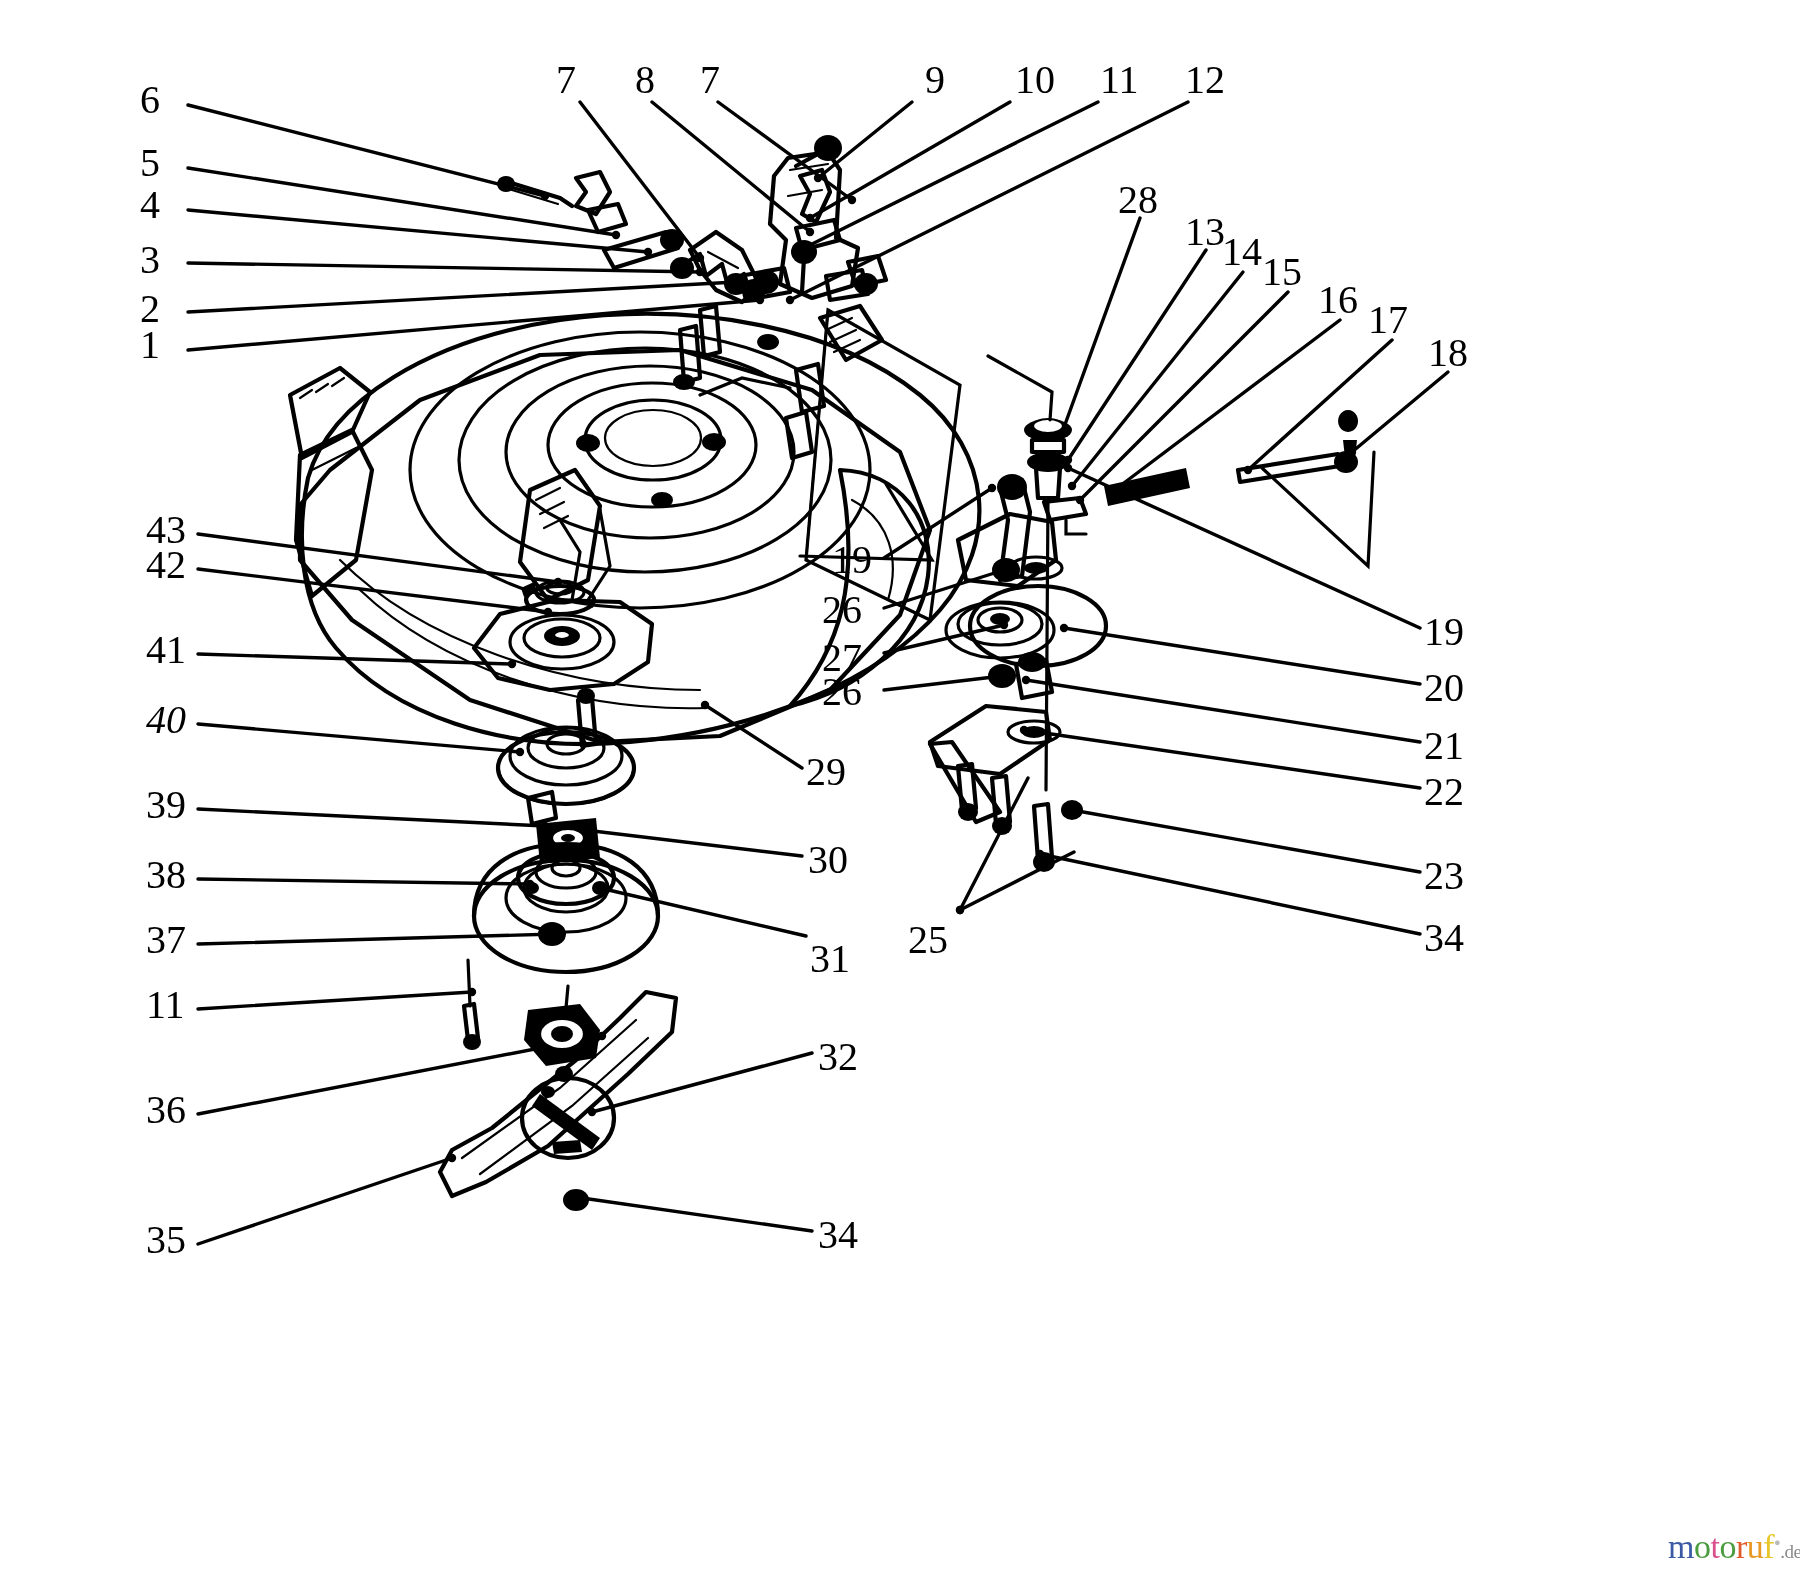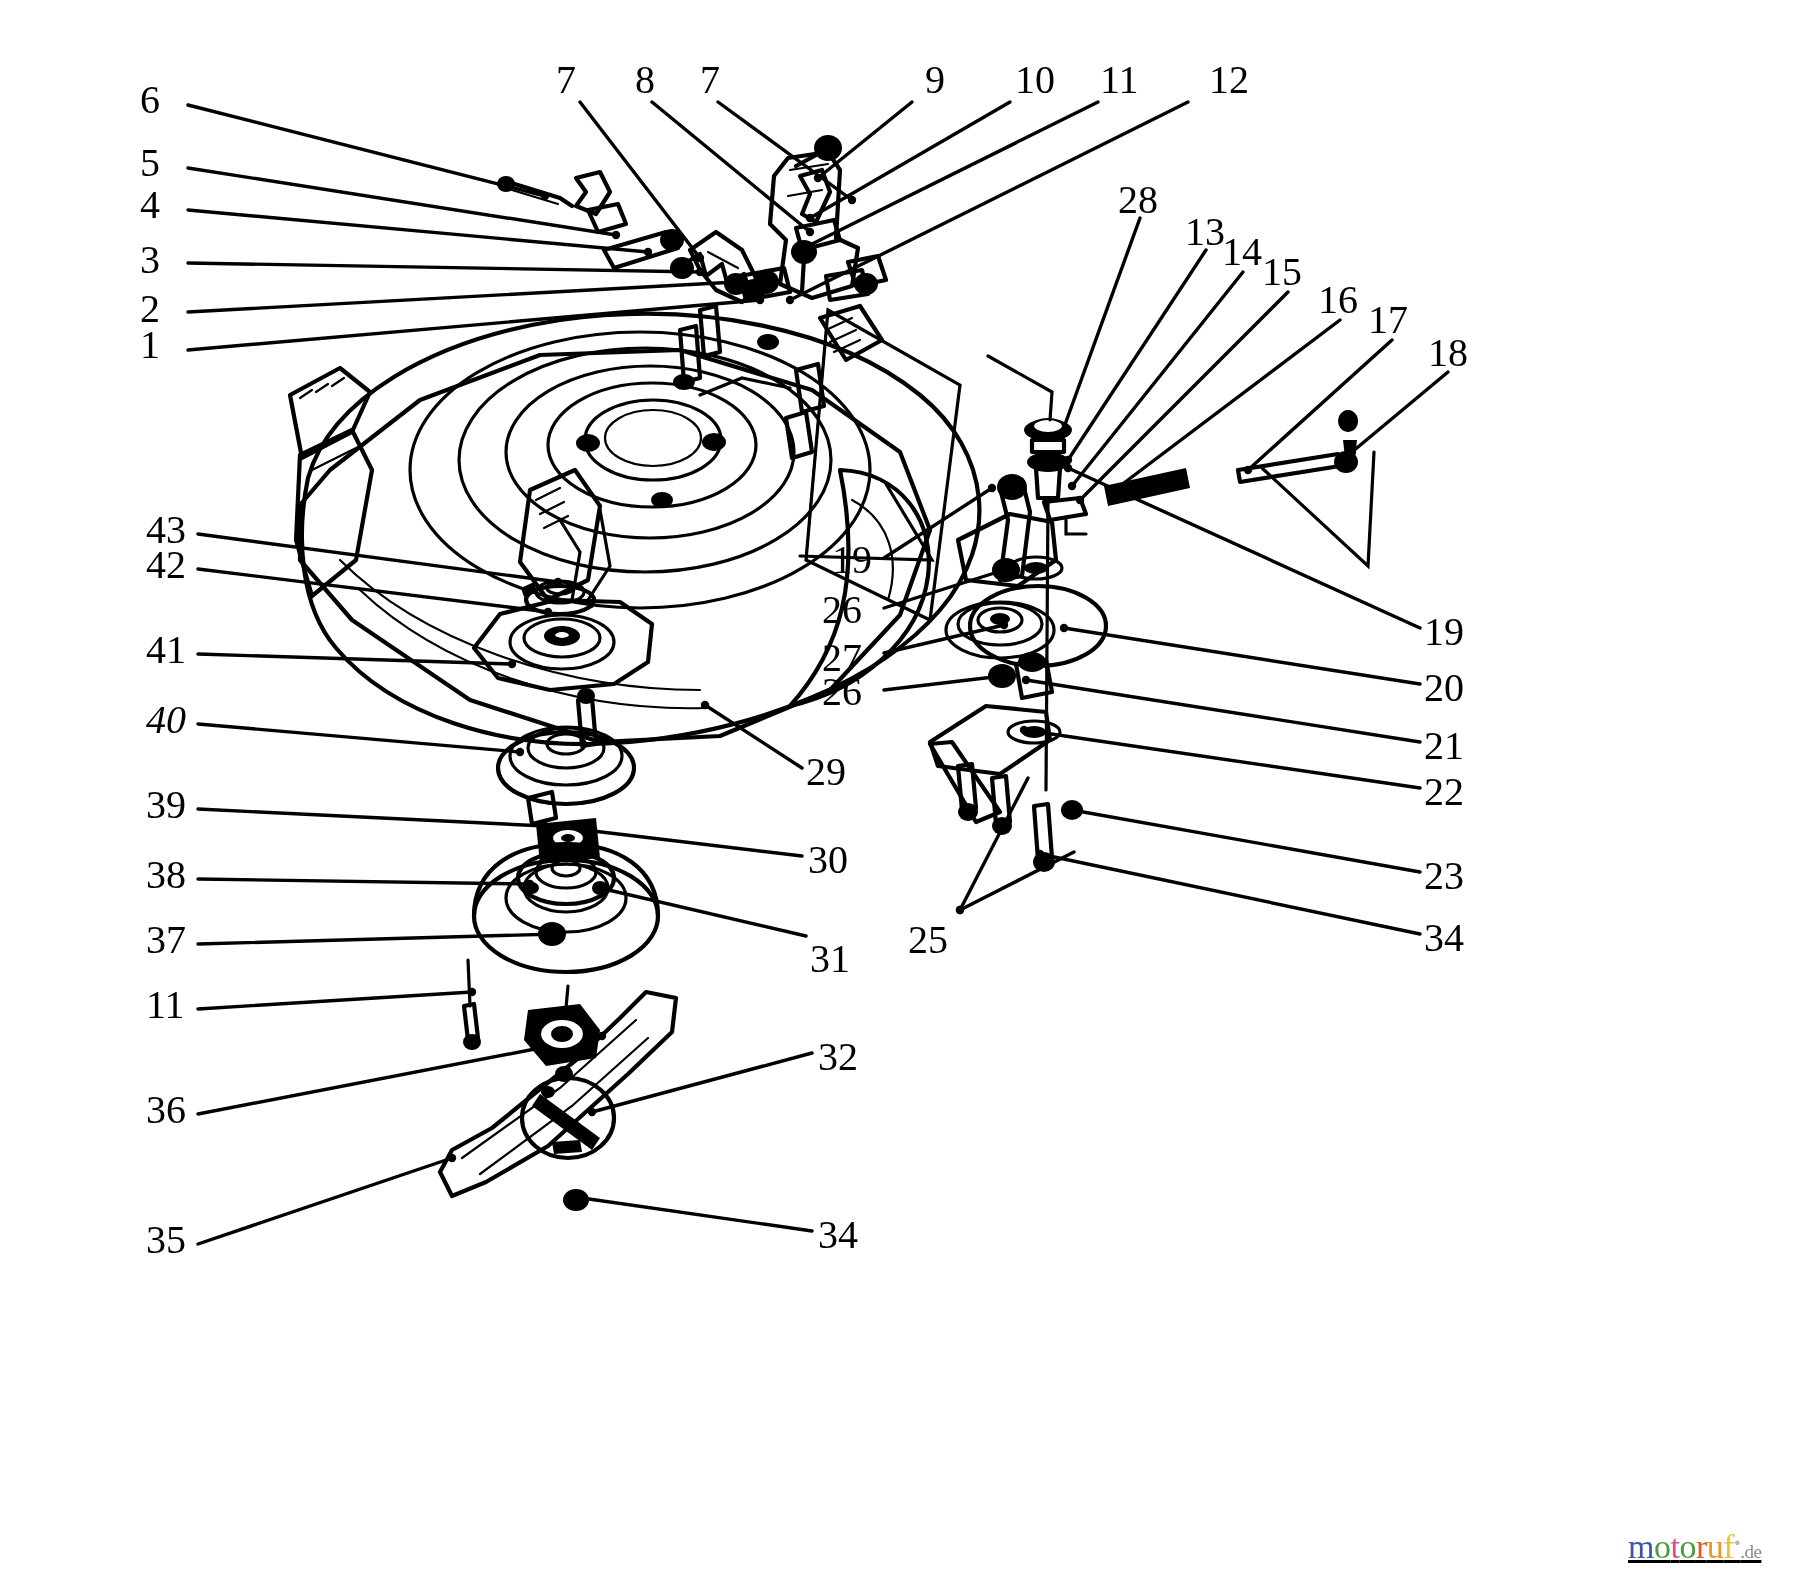--- a/index.html
+++ b/index.html
@@ -10,26 +10,25 @@
     position:absolute;
     font-family:"Liberation Serif",serif;
     font-size:40px;
     color:#000;
     line-height:1;
     white-space:nowrap;
     user-select:none;
   }
   .wm{
     position:absolute;
-    left:1628px; top:1528px;
+    left:1668px; top:1528px;
     font-family:"Liberation Serif",serif;
     font-size:34px;
     letter-spacing:-0.5px;
     white-space:nowrap;
-    text-decoration:underline;
   }
   .wm span{display:inline;}
   .wm .de{font-size:19px;color:#8a8a8a;}
   .wm .dot{font-size:11px;vertical-align:super;color:#b9b9b9;}
 </style>
 </head>
 <body>
 
 <div id="stage">
 
@@ -389,21 +388,21 @@
       <div class="callout" style="left: 140px; top: 185px;">4</div>
       <div class="callout" style="left: 140px; top: 240px;">3</div>
       <div class="callout" style="left: 140px; top: 289px;">2</div>
       <div class="callout" style="left: 140px; top: 325px;">1</div>
       <div class="callout" style="left: 556px; top: 60px;">7</div>
       <div class="callout" style="left: 635px; top: 60px;">8</div>
       <div class="callout" style="left: 700px; top: 60px;">7</div>
       <div class="callout" style="left: 925px; top: 60px;">9</div>
       <div class="callout" style="left: 1015px; top: 60px;">10</div>
       <div class="callout" style="left: 1100px; top: 60px;">11</div>
-      <div class="callout" style="left: 1185px; top: 60px; margin-left: 24px;">12</div>
+      <div class="callout" style="left: 1185px; top: 60px;">12</div>
       <div class="callout" style="left: 1118px; top: 180px;">28</div>
       <div class="callout" style="left: 1185px; top: 212px;">13</div>
       <div class="callout" style="left: 1222px; top: 232px;">14</div>
       <div class="callout" style="left: 1262px; top: 252px;">15</div>
       <div class="callout" style="left: 1318px; top: 280px;">16</div>
       <div class="callout" style="left: 1368px; top: 300px;">17</div>
       <div class="callout" style="left: 1428px; top: 333px;">18</div>
       <div class="callout" style="left: 832px; top: 540px;">19</div>
       <div class="callout" style="left: 822px; top: 590px;">26</div>
       <div class="callout" style="left: 822px; top: 638px;">27</div>

